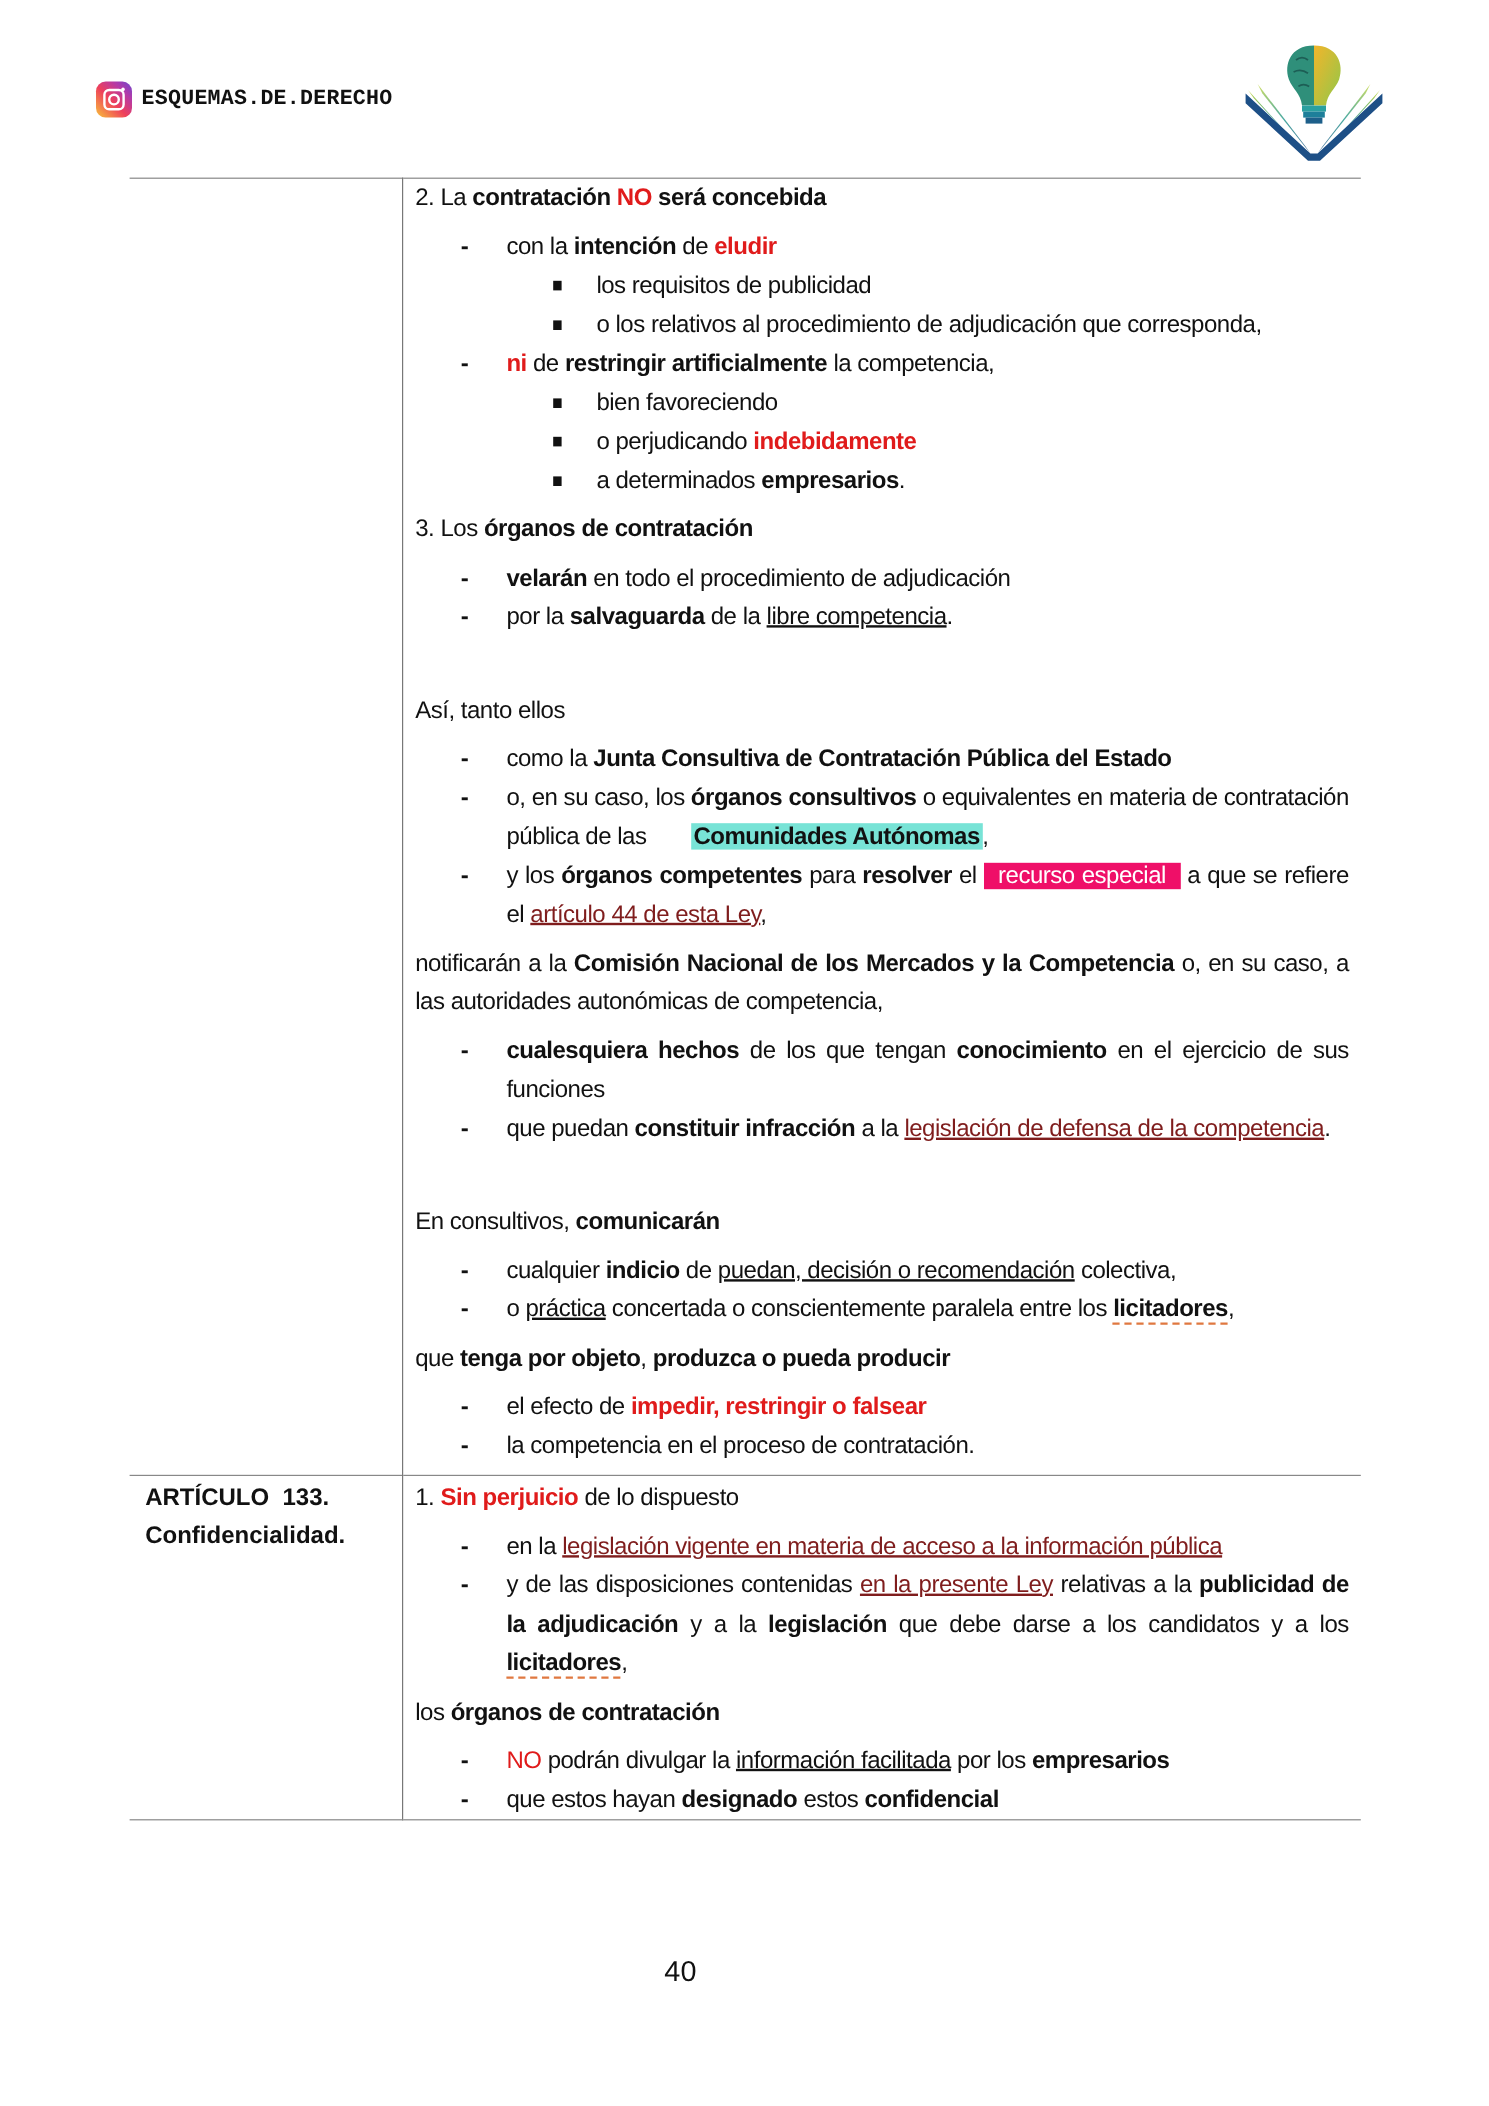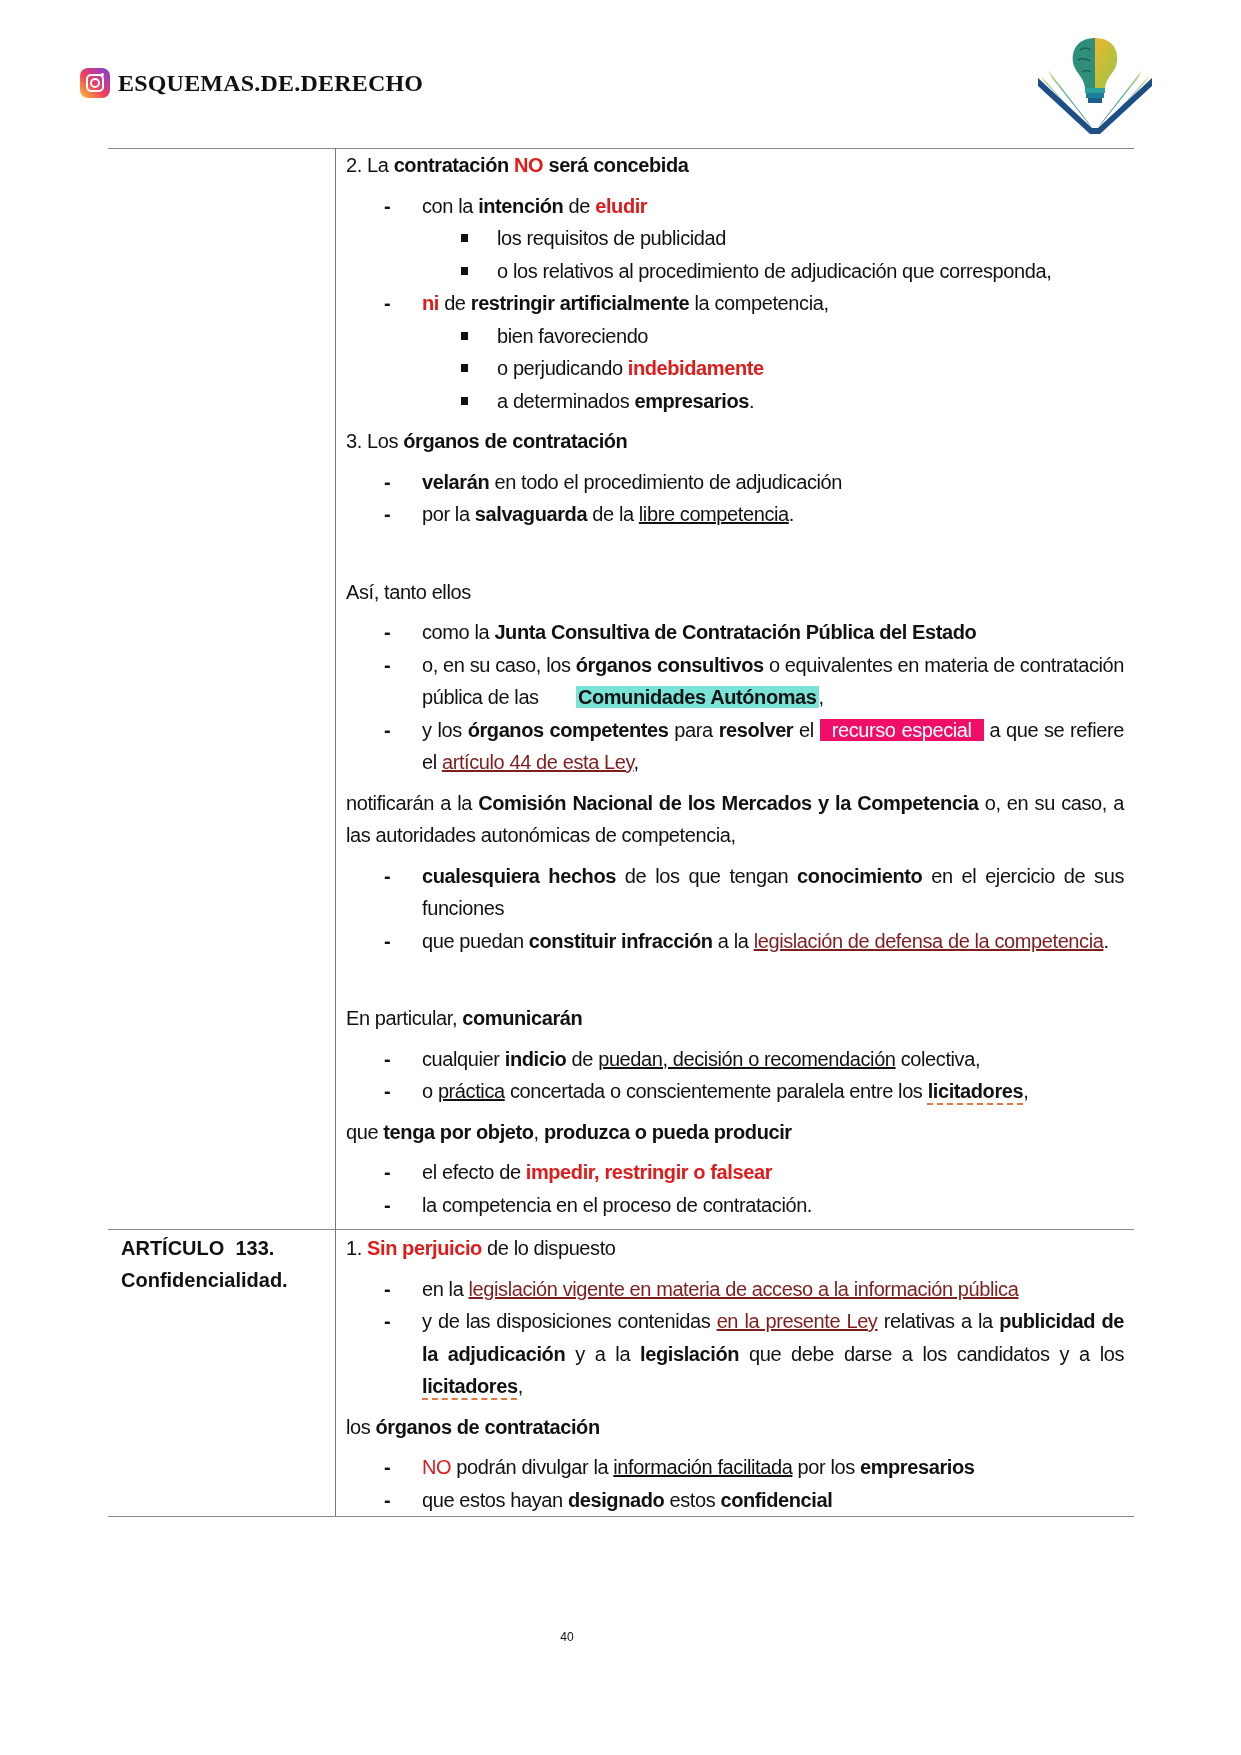--- a/index.html
+++ b/index.html
@@ -7,21 +7,21 @@
          font-family: "Liberation Sans Narrow", "Liberation Sans", sans-serif; color: #111; }
   .header { position: absolute; left: 80px; top: 68px; display: flex; align-items: center; gap: 8px; }
   .ig { width: 30px; height: 30px; border-radius: 8px;
         background: linear-gradient(45deg, #f9c33a 0%, #ee3f5b 45%, #b43aa8 75%, #6b48cf 100%);
         position: relative; }
   .ig::before { content: ""; position: absolute; left: 6px; top: 6px; width: 14px; height: 14px;
         border: 2.5px solid #fff; border-radius: 5px; }
   .ig::after { content: ""; position: absolute; left: 10px; top: 10px; width: 6px; height: 6px;
         border: 2.5px solid #fff; border-radius: 50%; }
   .ig-dot { position: absolute; right: 6px; top: 5px; width: 3px; height: 3px; background: #fff; border-radius: 50%; }
-  .brand { font-family: Liberation Serif, serif; font-weight: bold; font-size: 24px; letter-spacing: 0.2px; color: #111; }
+  .brand { font-family: Liberation Mono, monospace; font-weight: bold; font-size: 18px; letter-spacing: 0.2px; color: #111; }
   .logo { position: absolute; left: 1030px; top: 30px; width: 130px; height: 110px; }
 
   table.main { position: absolute; left: 108px; top: 148px; width: 1026px; border-collapse: collapse; }
   table.main td { vertical-align: top; padding: 0; }
   td.left { width: 206px; border-right: 1.5px solid #777; padding: 0 8px 0 13px !important; margin-top: 44px; }
   td.right { padding: 0 10px 0 10px !important; }
   tr.r1 td { border-top: 1.5px solid #888; }
   tr.r2 td { border-top: 1.5px solid #888; border-bottom: 1.5px solid #888; }
 
   .content { font-size: 20px; line-height: 32.5px; font-family: "Liberation Sans", sans-serif; letter-spacing: -0.4px; }
@@ -34,21 +34,21 @@
   .sq::before { content: ""; position: absolute; left: 115px; top: 12px; width: 7px; height: 8px; background: #111; }
   b { font-weight: bold; }
   .red { color: #e01b1b; font-weight: bold; }
   .redn { color: #e01b1b; }
   .u { text-decoration: underline; }
   .link { color: #7f1d1d; text-decoration: underline; }
   .hl-teal { background: #78e3d6; font-weight: bold; padding: 0 2px; margin-left: 32px; }
   .hl-pink { background: #ef0f68; color: #fff; padding: 0 12px; }
   .squig { text-decoration: underline dashed #e07840; text-underline-offset: 5px; font-weight: bold; }
   .left-label { font-weight: bold; font-size: 20px; line-height: 32px; padding-top: 2px; }
-  .pagenum { position: absolute; left: 0; width: 1134px; top: 1630px; text-align: center; font-size: 12px; font-family: "Liberation Sans", sans-serif; }
+  .pagenum { position: absolute; left: 0; width: 1134px; top: 1630px; text-align: center; font-size: 24px; font-family: "Liberation Sans", sans-serif; }
 </style>
 </head>
 <body>
 
 <div class="header">
   <div class="ig">
       <span class="ig-dot"></span>
     </div>
   <span class="brand">ESQUEMAS.DE.DERECHO</span>
 </div>
@@ -113,21 +113,21 @@
         <div class="dash"><span>o, en su caso, los </span><b>órganos consultivos</b><span> o equivalentes en materia de contratación pública de las </span><span class="hl-teal">Comunidades Autónomas</span><span>,</span></div>
         <div class="dash"><span>y los </span><b>órganos competentes</b><span> para </span><b>resolver</b><span> el </span><span class="hl-pink">recurso especial</span><span> a que se refiere el </span><a class="link">artículo 44 de esta Ley</a><span>,</span></div>
 
         <div class="gap-s"></div>
         <p class="p" style="text-align:justify"><span>notificarán a la </span><b>Comisión Nacional de los Mercados y la Competencia</b><span> o, en su caso, a las autoridades autonómicas de competencia,</span></p>
         <div class="gap-s"></div>
         <div class="dash"><b>cualesquiera hechos</b><span> de los que tengan </span><b>conocimiento</b><span> en el ejercicio de sus funciones</span></div>
         <div class="dash"><span>que puedan </span><b>constituir infracción</b><span> a la </span><a class="link">legislación de defensa de la competencia</a><span>.</span></div>
 
         <div class="gap-l"></div>
-        <p class="p"><span>En particular, </span><b>comunicarán</b></p>
+        <p class="p"><span>En consultivos, </span><b>comunicarán</b></p>
         <div class="gap-s"></div>
         <div class="dash"><span>cualquier </span><b>indicio</b><span> de </span><span class="u">puedan, decisión o recomendación</span><span> colectiva,</span></div>
         <div class="dash"><span>o </span><span class="u">práctica</span><span> concertada o conscientemente paralela entre los </span><span class="squig">licitadores</span><span>,</span></div>
         <div class="gap-s"></div>
         <p class="p"><span>que </span><b>tenga por objeto</b><span>, </span><b>produzca o pueda producir</b></p>
         <div class="gap-s"></div>
         <div class="dash"><span>el efecto de </span><span class="red">impedir, restringir o falsear</span></div>
         <div class="dash">la competencia en el proceso de contratación.</div>
         <div style="height:8px"></div>
       </div>

